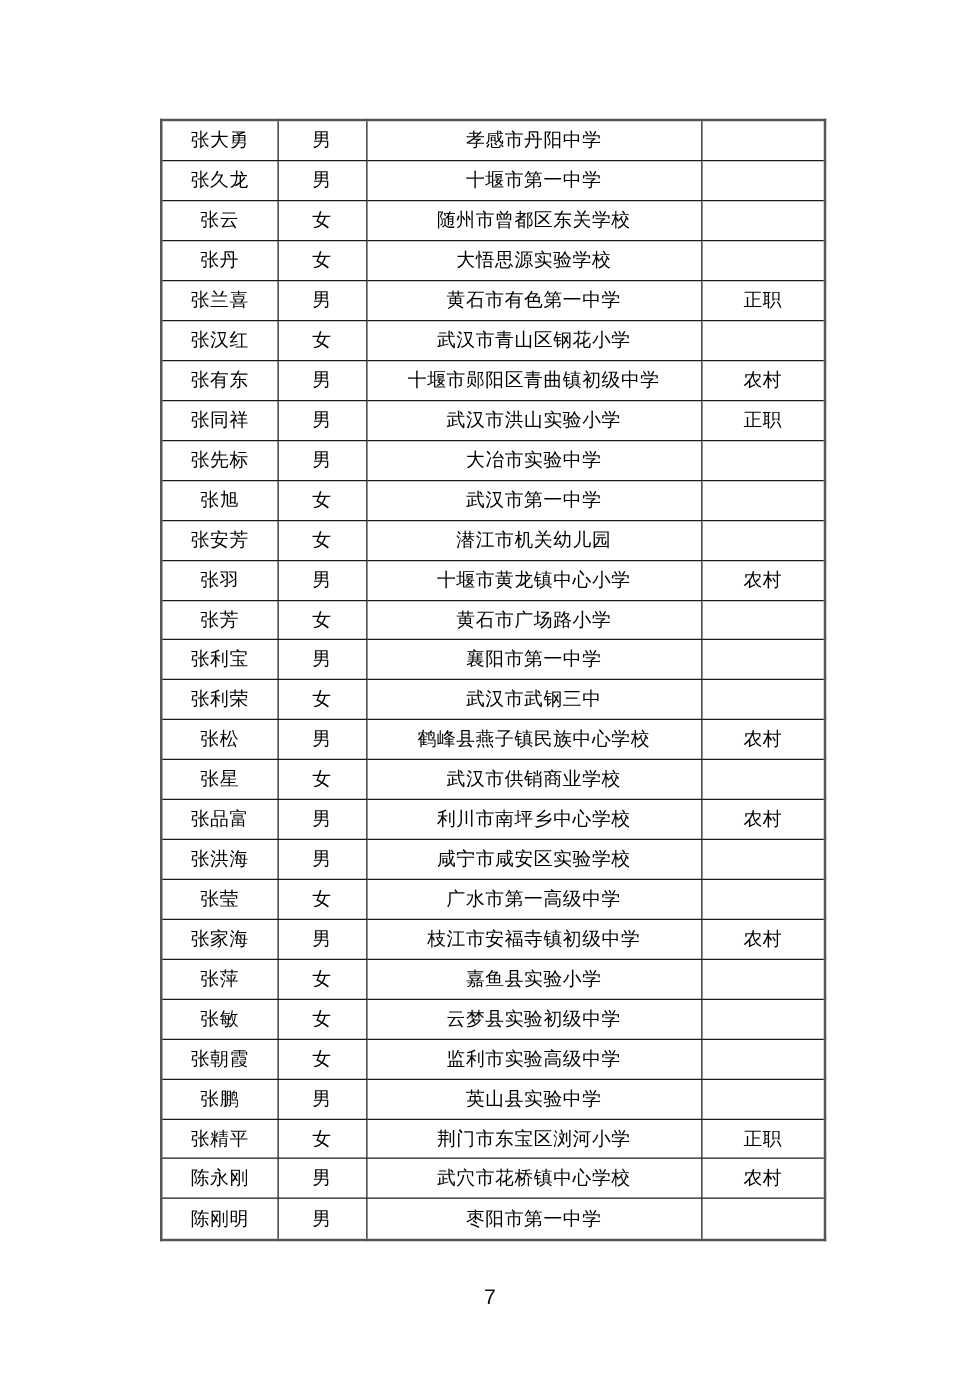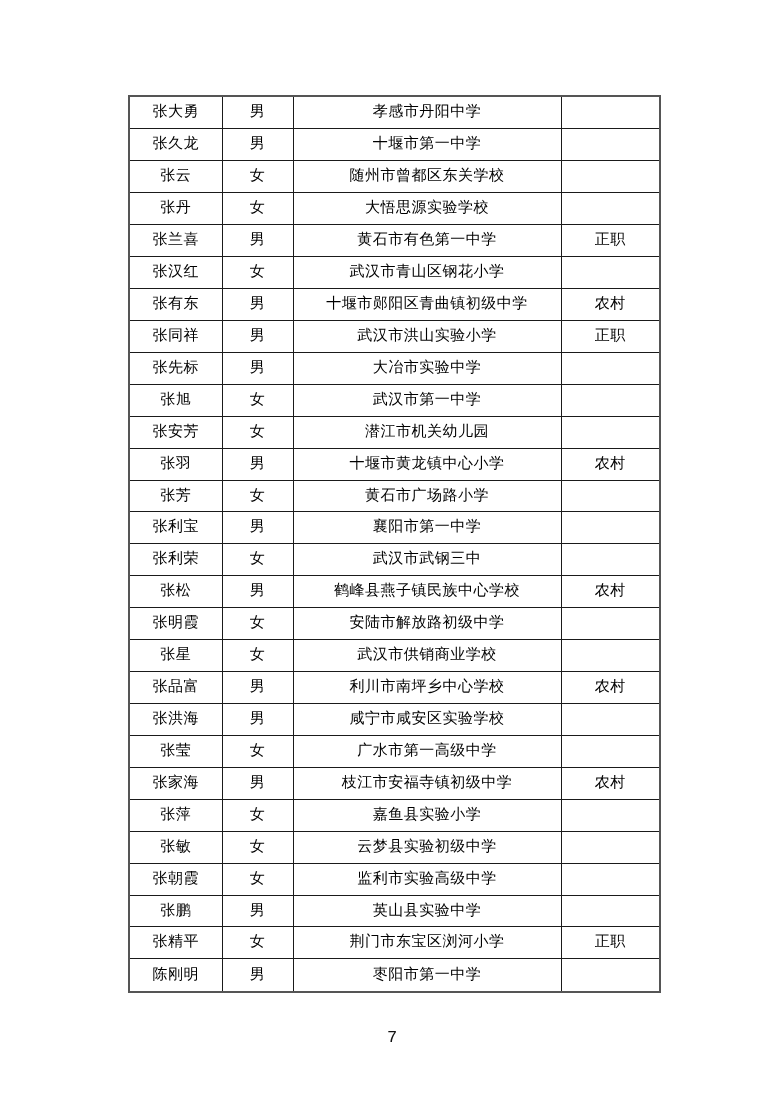--- a/index.html
+++ b/index.html
@@ -4,21 +4,21 @@
 <style>
   * { margin: 0; padding: 0; box-sizing: border-box; }
   html, body {
     background: #ffffff;
   }
   .page {
     position: relative;
     width: 784px;
     height: 1115px;
     background: #ffffff;
-    font-family: Liberation Mono, monospace;
+    font-family: Liberation Sans, sans-serif;
     color: #000000;
     overflow: hidden;
   }
   table.roster {
     position: absolute;
     left: 128px;
     top: 95px;
     width: 531px;
     height: 898px;
     border-collapse: collapse;
@@ -154,26 +154,20 @@
           <td>武汉市武钢三中</td>
           <td></td>
         </tr>
         <tr>
           <td>张松</td>
           <td>男</td>
           <td>鹤峰县燕子镇民族中心学校</td>
           <td>农村</td>
         </tr>
         <tr>
-          <td>张明霞</td>
-          <td>女</td>
-          <td>安陆市解放路初级中学</td>
-          <td></td>
-        </tr>
-        <tr>
           <td>张星</td>
           <td>女</td>
           <td>武汉市供销商业学校</td>
           <td></td>
         </tr>
         <tr>
           <td>张品富</td>
           <td>男</td>
           <td>利川市南坪乡中心学校</td>
           <td>农村</td>
@@ -218,20 +212,26 @@
           <td>张鹏</td>
           <td>男</td>
           <td>英山县实验中学</td>
           <td></td>
         </tr>
         <tr>
           <td>张精平</td>
           <td>女</td>
           <td>荆门市东宝区浏河小学</td>
           <td>正职</td>
+        </tr>
+        <tr>
+          <td>陈永刚</td>
+          <td>男</td>
+          <td>武穴市花桥镇中心学校</td>
+          <td>农村</td>
         </tr>
         <tr>
           <td>陈刚明</td>
           <td>男</td>
           <td>枣阳市第一中学</td>
           <td></td>
         </tr>
       </tbody>
   </table>
   <div class="page-number">7</div>

